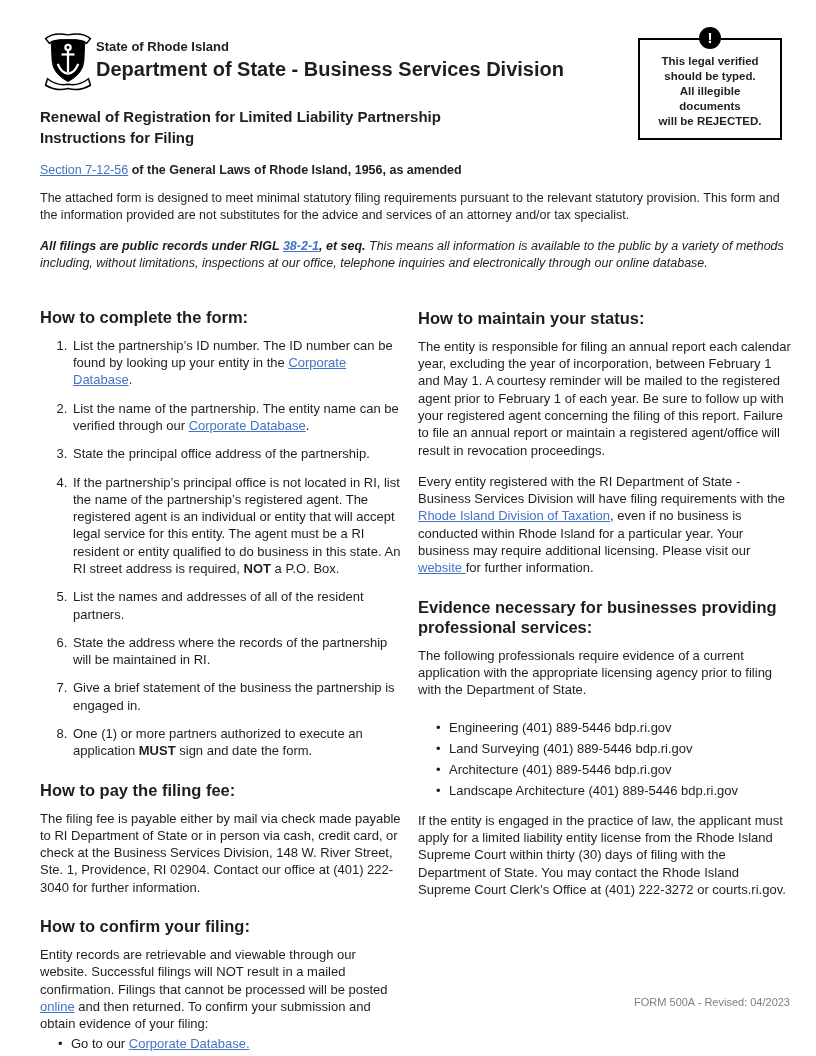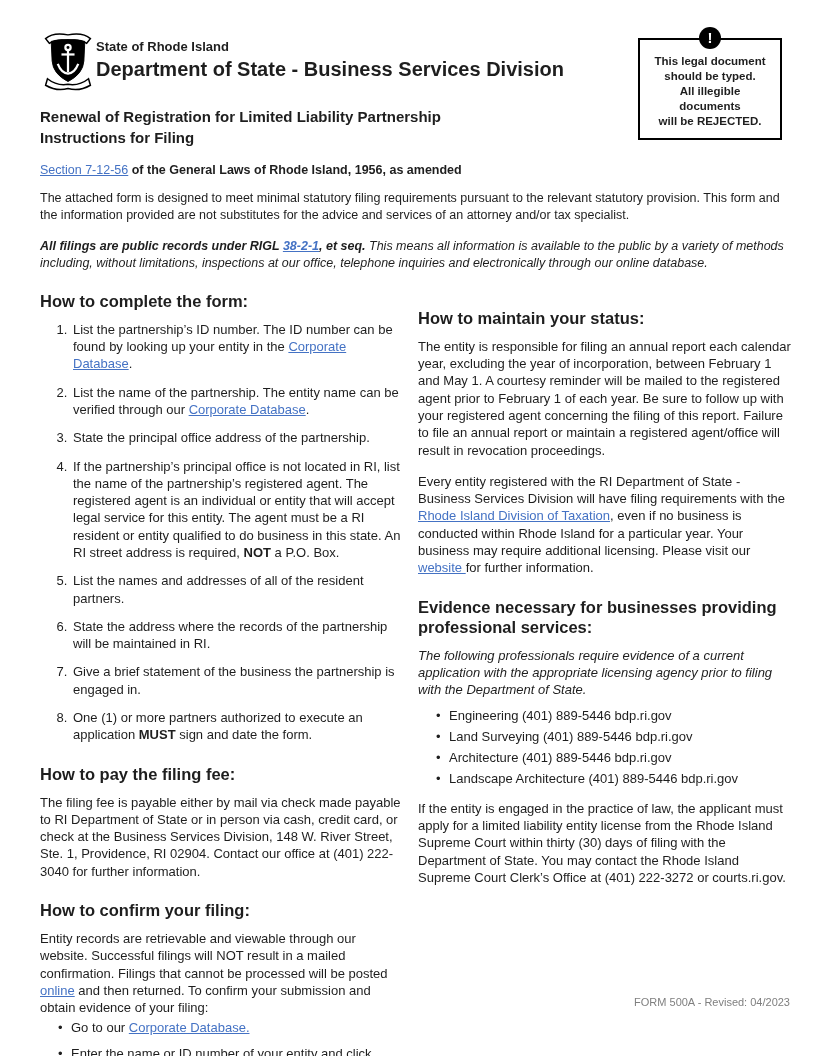--- a/index.html
+++ b/index.html
@@ -38,21 +38,21 @@
   .title { margin-top:15px; font-size:15px; font-weight:bold; line-height:1.38; }
   .statute { margin-top:14px; font-size:12.5px; line-height:1.35; }
   .intro-p { margin-top:11px; font-size:12.5px; line-height:1.37; max-width:750px; }
   .public { margin-top:13px; font-size:12.5px; line-height:1.37; max-width:750px; }
 
   
   .columns { display:flex; gap:17px; margin-top:19px; }
   .col-left  { width:361px; flex:none; }
   .col-right { width:373px; flex:none; }
   h2.sec { font-size:16.5px; font-weight:bold; line-height:1.22; margin:20px 0 10px; }
-  .col-left h2.sec:first-child { margin-top:0; }
+  .col-left h2.sec:first-child { margin-top:16px; }
   .col-right h2.sec:first-child { margin-top:17px; }
   .body-text { font-size:13px; line-height:1.33; margin:0 0 14px; }
   ol.steps { margin:0 0 4px; padding-left:31px; font-size:13px; line-height:1.33; }
   ol.steps li { margin-bottom:11px; padding-left:2px; }
   ul.bullets { list-style:none; margin:2px 0 0 0; padding-left:31px; font-size:13px; line-height:1.33; }
   ul.bullets li { position:relative; margin-bottom:9px; }
   ul.bullets li::before { content:"\2022"; position:absolute; left:-13px; top:0; }
   ul.bullets.tight li { margin-bottom:4px; }
   ul.bullets.tight { margin-bottom:12px; }
 
@@ -78,21 +78,21 @@
     </svg>
     <div class="header-text">
       <div class="header-state">State of Rhode Island</div>
       <div class="header-division">Department of State - Business Services Division</div>
     </div>
   </div>
 
   <div class="warning">
     <div class="warning-circle">!</div>
     <div class="warning-boxframe">
-      <div>This legal document</div>
+      <div>This legal verified</div>
       <div>should be typed.</div>
       <div>All illegible</div>
       <div>documents</div>
       <div>will be REJECTED.</div>
     </div>
   </div>
 
   <div class="title">
     <div>Renewal of Registration for Limited Liability Partnership</div>
     <div>Instructions for Filing</div>
@@ -129,21 +129,21 @@
 
       </ul>
     </div>
 
     <div class="col-right">
       <h2 class="sec">How to maintain your status:</h2>
       <p class="body-text">The entity is responsible for filing an annual report each calendar year, excluding the year of incorporation, between February 1 and May 1. A courtesy reminder will be mailed to the registered agent prior to February 1 of each year. Be sure to follow up with your registered agent concerning the filing of this report. Failure to file an annual report or maintain a registered agent/office will result in revocation proceedings.</p>
       <p class="body-text"><span>Every entity registered with the RI Department of State - Business Services Division will have filing requirements with the </span><a class="lnk">Rhode Island Division of Taxation</a><span>, even if no business is conducted within Rhode Island for a particular year. Your business may require additional licensing. Please visit our </span><a class="lnk">website </a><span>for further information.</span></p>
 
       <h2 class="sec">Evidence necessary for businesses providing professional services:</h2>
-      <p class="body-text" style="margin-bottom:8px;font-style:italic;">The following professionals require evidence of a current application with the appropriate licensing agency prior to filing with the Department of State.</p>
+      <p class="body-text" style="margin-bottom:20px;">The following professionals require evidence of a current application with the appropriate licensing agency prior to filing with the Department of State.</p>
       <ul class="bullets tight">
         <li>Engineering (401) 889-5446 bdp.ri.gov</li>
         <li>Land Surveying (401) 889-5446 bdp.ri.gov</li>
         <li>Architecture (401) 889-5446 bdp.ri.gov</li>
         <li>Landscape Architecture (401) 889-5446 bdp.ri.gov</li>
       </ul>
       <p class="body-text">If the entity is engaged in the practice of law, the applicant must apply for a limited liability entity license from the Rhode Island Supreme Court within thirty (30) days of filing with the Department of State. You may contact the Rhode Island Supreme Court Clerk’s Office at (401) 222-3272 or courts.ri.gov.</p>
     </div>
 
   </div>

